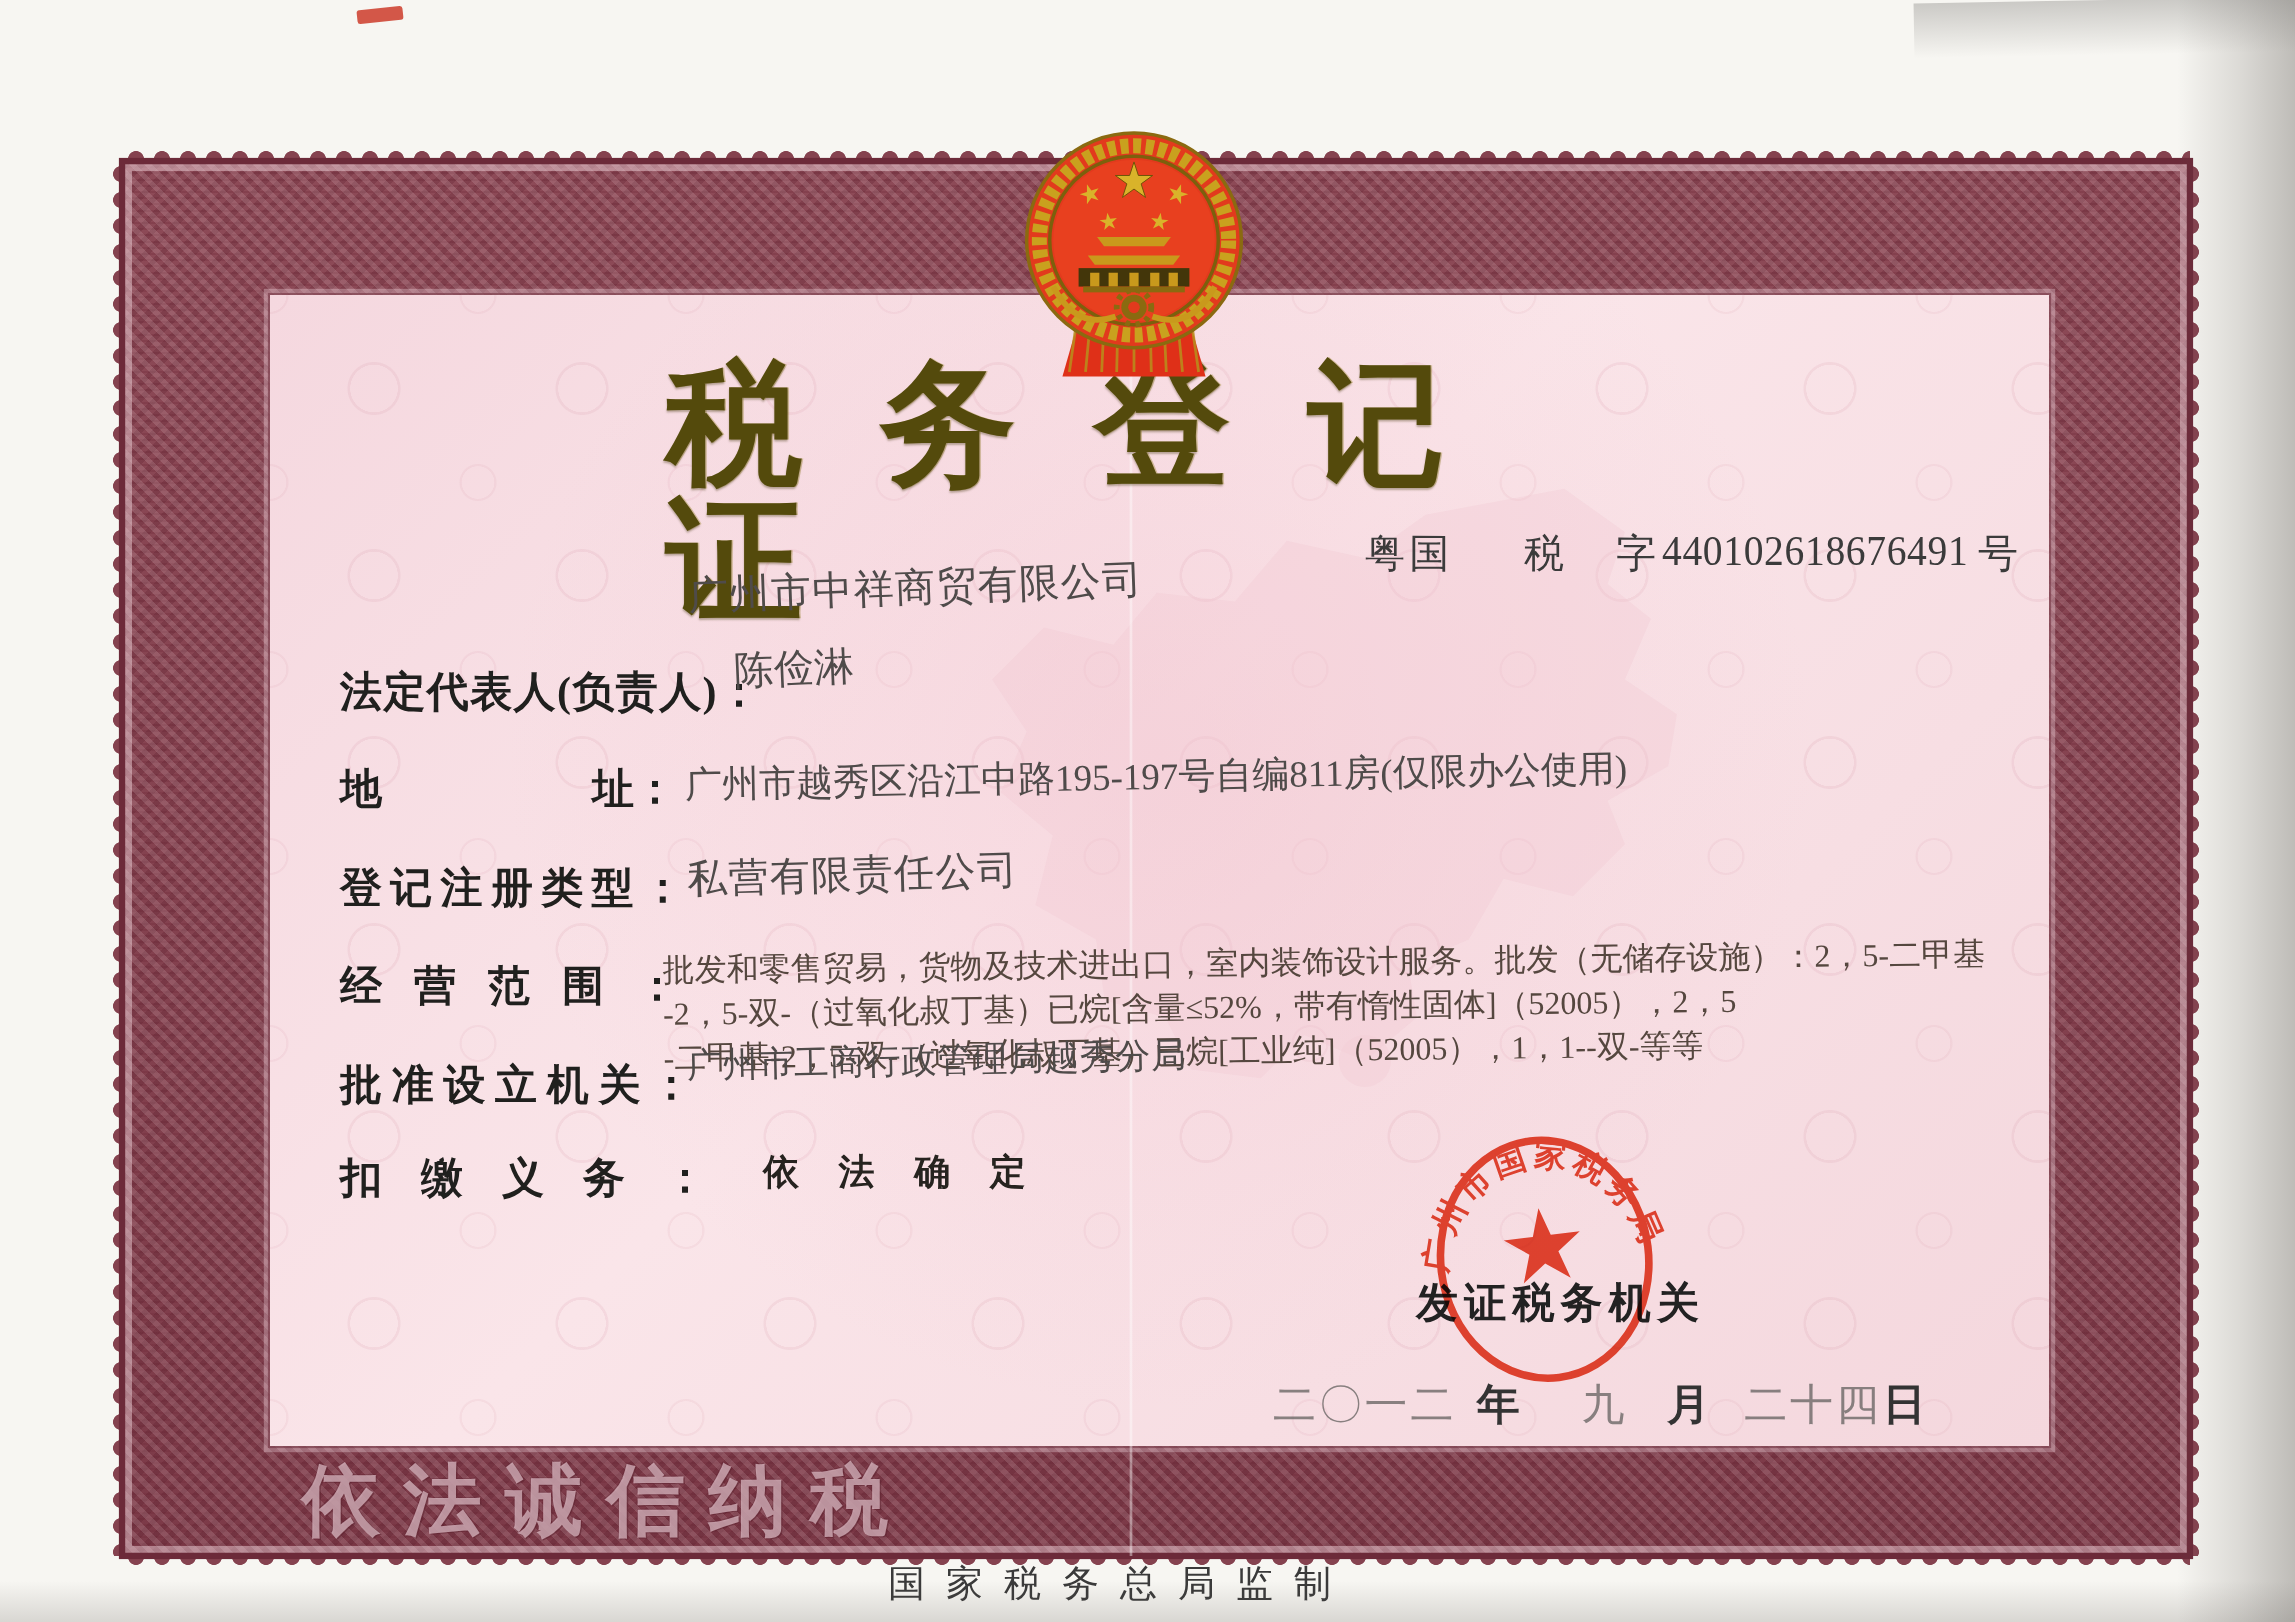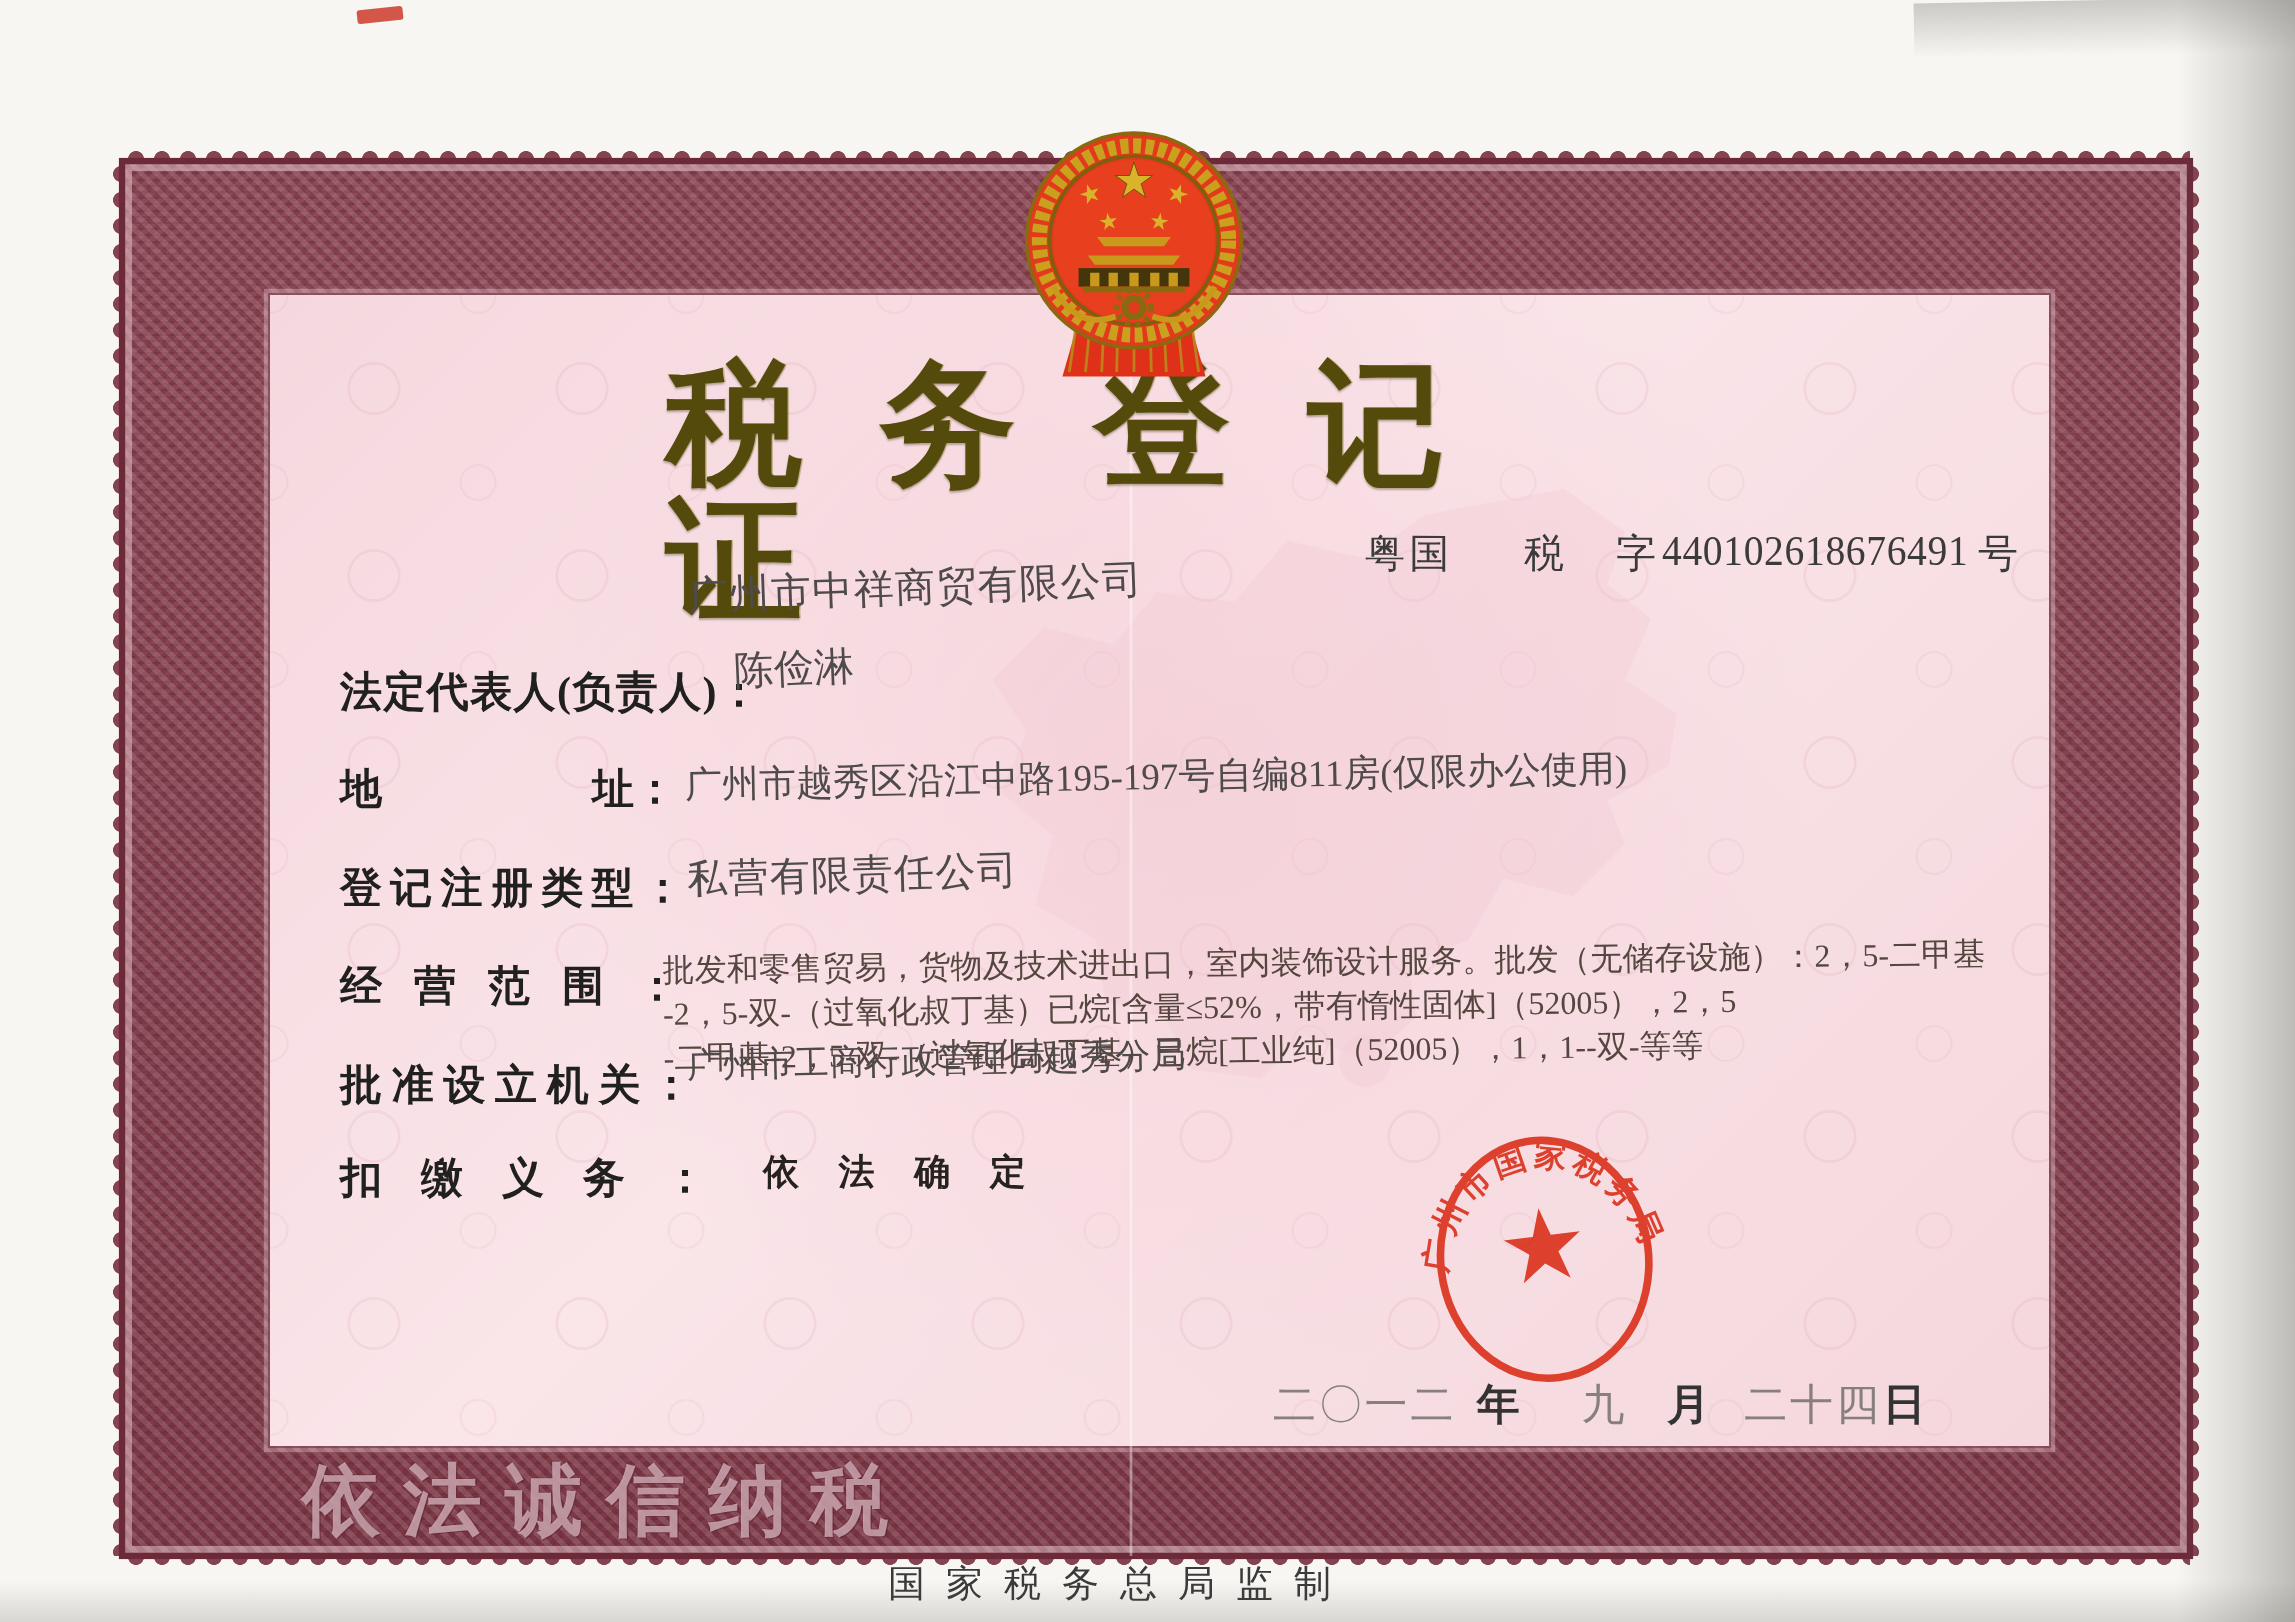--- a/index.html
+++ b/index.html
@@ -215,20 +215,21 @@
     <div>-2，5-双-（过氧化叔丁基）已烷[含量≤52%，带有惰性固体]（52005），2，5</div>
     <div>-二甲基-2，5-双-（过氧化叔丁基）已烷[工业纯]（52005），1，1--双-等等</div>
   </div>
 
   <div class="lbl r6">批准设立机关：</div>
   <div class="val v6">广州市工商行政管理局越秀分局</div>
 
   <div class="lbl r7">扣缴义务：</div>
   <div class="val v7">依 法 确 定</div>
 
+  <div class="issuer">发证税务机关</div>
   <div class="dateline">
     <span class="dm">二〇一二</span>
     <span class="du g1">年</span>
     <span class="dm g2">九</span>
     <span class="du g3">月</span>
     <span class="dm g4">二十四</span>
     <span class="du g5">日</span>
   </div>
 
   <svg class="stamp" viewBox="0 0 372 404">

